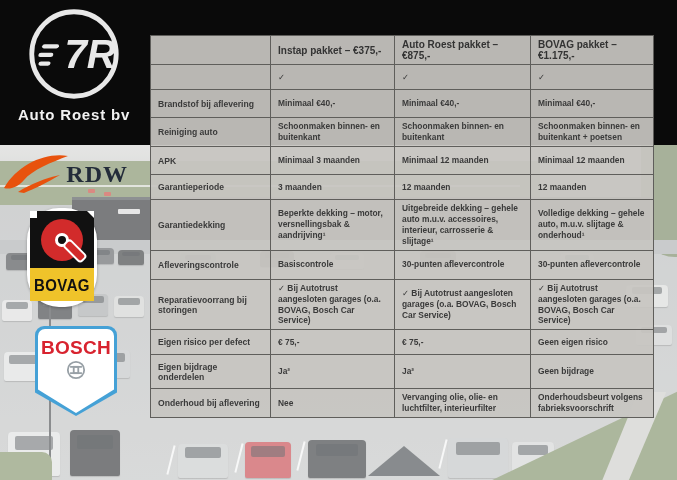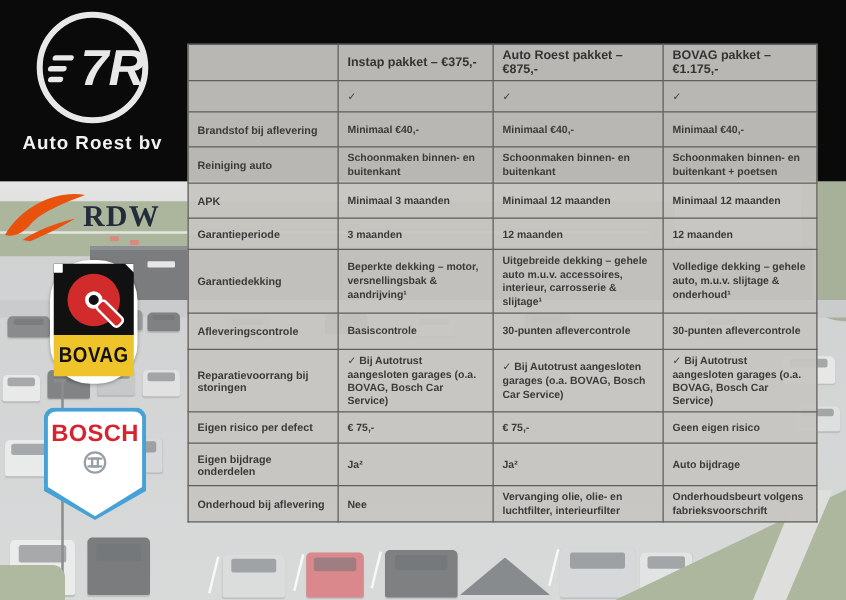--- a/index.html
+++ b/index.html
@@ -39,21 +39,21 @@
   .brand svg{display:block;margin:0 auto;}
   .brand-name{margin-top:4px;font-size:15px;font-weight:700;letter-spacing:.8px;color:#f2f2f2;}
 
   
   .rdw{position:absolute;left:0;top:146px;width:128px;height:54px;z-index:2;}
   .rdw svg{position:absolute;left:0;top:2px;}
   .rdw-word{position:absolute;right:0;top:15px;font-family:"Liberation Serif","DejaVu Serif",serif;
             font-weight:700;font-size:24px;letter-spacing:1px;color:#232c3a;}
 
   
-  .bovag{position:absolute;left:40px;top:208px;width:70px;height:99px;background:#fff;padding:3px;
+  .bovag{position:absolute;left:27px;top:208px;width:70px;height:99px;background:#fff;padding:3px;
          box-sizing:border-box;z-index:2;box-shadow:0 1px 3px rgba(0,0,0,.3);border-radius:32px;}
   .bovag-top{position:relative;width:64px;height:57px;background:#111;overflow:hidden;}
   .bovag-top::before,.bovag-top::after{content:"";position:absolute;width:0;height:0;border-style:solid;}
   .bovag-top::before{left:0;top:0;border-width:7px 0 0 7px;border-color:#fff transparent transparent #fff;}
   .bovag-top::after{right:0;top:0;border-width:0 7px 7px 0;border-color:#fff #fff transparent transparent;}
   .bovag-disc{position:absolute;left:11px;top:8px;width:42px;height:42px;background:#d22b2b;border-radius:50%;}
   .bovag-ring{position:absolute;left:14px;top:14px;width:8px;height:8px;border:3px solid #fff;border-radius:50%;background:#111;}
   .bovag-handle{position:absolute;left:21px;top:22px;width:7px;height:22px;background:#d22b2b;border:2px solid #fff;
                 border-radius:4px;transform:rotate(-45deg);transform-origin:50% 10%;}
   .bovag-bottom{width:64px;height:33px;background:#efc32a;display:flex;align-items:center;justify-content:center;}
@@ -312,21 +312,21 @@
         <tr>
           <th>Eigen risico per defect</th>
           <td>€ 75,-</td>
           <td>€ 75,-</td>
           <td>Geen eigen risico</td>
         </tr>
         <tr>
           <th>Eigen bijdrage onderdelen</th>
           <td>Ja²</td>
           <td>Ja²</td>
-          <td>Auto bijdrage</td>
+          <td>Geen bijdrage</td>
         </tr>
         <tr>
           <th>Onderhoud bij aflevering</th>
           <td>Nee</td>
           <td>Vervanging olie, olie- en luchtfilter, interieurfilter</td>
           <td>Onderhoudsbeurt volgens fabrieksvoorschrift</td>
         </tr>
       </tbody>
   </table>
 

